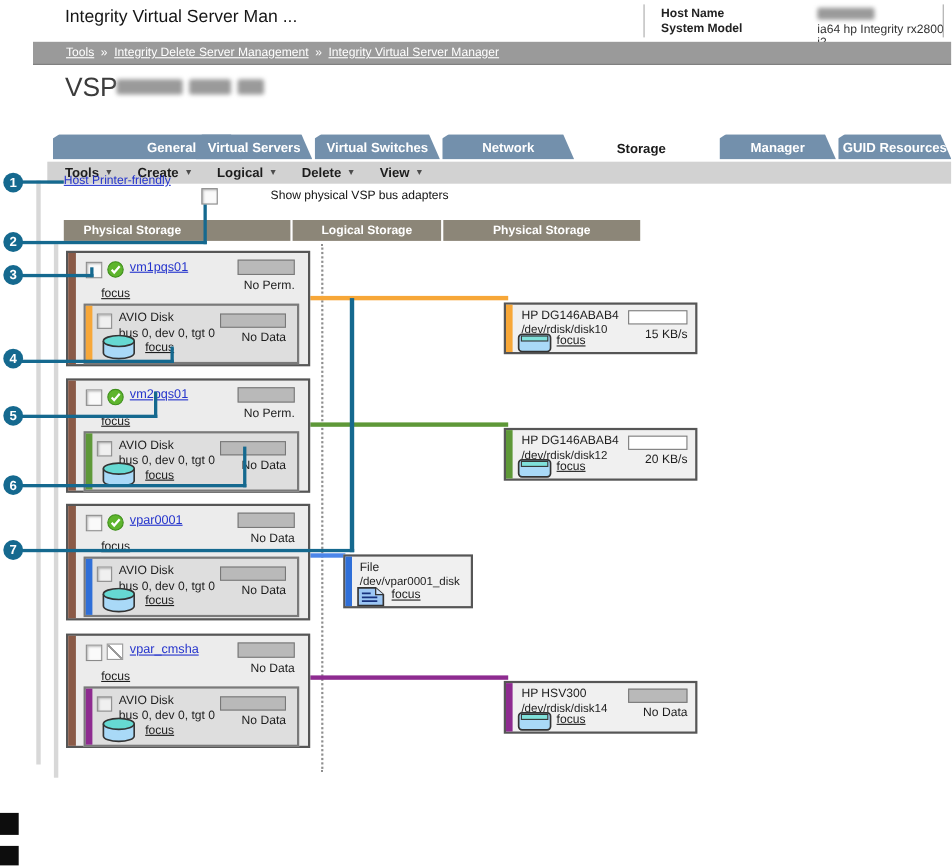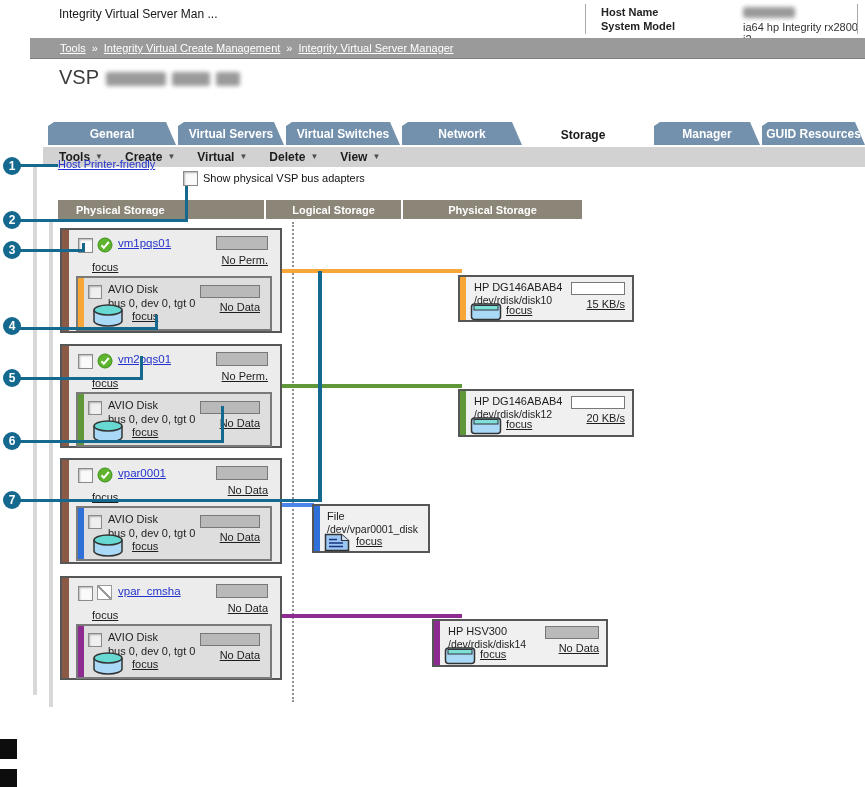--- a/index.html
+++ b/index.html
@@ -1,47 +1,47 @@
 <!DOCTYPE html>
 <html><head>
 <meta charset="utf-8">
 <style>
   html,body{margin:0;padding:0;background:#fff;}
   #page{position:relative;width:865px;height:787px;background:#fff;overflow:hidden;
         font-family:"Liberation Sans",sans-serif;color:#1a1a1a;}
   .abs{position:absolute;}
   a{text-decoration:underline;color:#2433cc;cursor:pointer;}
   
-  .app-title{left:59px;top:7px;font-size:12px;color:#161616;}
+  .app-title{left:59px;top:7px;font-size:16px;color:#161616;}
   .hdr-vline{width:1px;background:#a9a9a9;top:4px;height:30px;}
   .hdr-label{font-weight:bold;font-size:11px;color:#222;}
   .hdr-value{font-size:11px;color:#333;}
   .redacted{background:#9a9a9a;filter:blur(2px);border-radius:2px;}
   
   .crumbbar{left:30px;top:38px;width:835px;height:21px;background:#9a9a9a;
             border-bottom:1px solid #7d7d7d;display:flex;align-items:center;
             padding-left:30px;box-sizing:border-box;font-size:11px;color:#fff;gap:6px;}
   .crumbbar a{color:#fff;}
   .crumb-sep{color:#fff;}
-  .page-title{left:59px;top:66px;font-size:20px;color:#3c3c3c;}
+  .page-title{left:59px;top:66px;font-size:24px;color:#3c3c3c;}
   
   .tab{top:122px;height:23px;background:#7390ac;color:#fff;font-weight:bold;font-size:12px;
        display:flex;align-items:center;justify-content:center;
        clip-path:polygon(0 100%,0 4px,6px 0,calc(100% - 10px) 0,100% 100%);}
   .tab.active{background:#fff;color:#1a1a1a;height:25px;}
   
   .menubar{left:43px;top:147px;width:822px;height:20px;background:#d2d2d2;
            display:flex;align-items:center;padding-left:16px;box-sizing:border-box;gap:22px;}
   .menu-item{font-weight:bold;font-size:12px;color:#1d1d1d;display:flex;align-items:center;gap:5px;cursor:pointer;}
   .menu-item .arr{font-size:8px;color:#4c4c4c;line-height:1;}
   .toolbar-link{left:58px;top:158px;font-size:11px;}
   .cb{background:#fafafa;border:1px solid #8a8a8a;box-shadow:inset 1px 1px 2px rgba(0,0,0,.28);}
   .cb13{width:13px;height:13px;}
   .cb12{width:12px;height:12px;background:#f0f0f0;}
-  .cb-label{font-size:11px;color:#111;}
+  .cb-label{font-size:11px;color:#111;margin-left:43px;}
   
   .colhead{top:200px;height:19px;background:#8c8678;color:#fff;font-weight:bold;font-size:11px;
            display:flex;align-items:center;box-sizing:border-box;}
   
   .gline{background:#d8d8d8;width:4px;}
   .dotline{border-left:2px dotted #8f8f8f;width:0;}
   .connline{height:4px;}
   
   .vcard{width:222px;background:#ececec;border:2px solid #565656;box-sizing:border-box;}
   .vstripe{left:0;top:0;bottom:0;width:7px;background:#8a5a47;}
@@ -49,21 +49,21 @@
   .sstripe{left:0;top:0;bottom:0;width:6px;}
   .pcard{width:176px;background:#f0f0f0;border:2px solid #565656;box-sizing:border-box;}
   .pstripe{left:0;top:0;bottom:0;width:6px;}
   .lcard{left:312px;top:504px;width:118px;height:49px;background:#f0f0f0;border:2px solid #565656;box-sizing:border-box;}
   .name-link{font-size:11.5px;}
   .small{font-size:11px;color:#1d1d1d;}
   .tiny{font-size:10.5px;color:#1d1d1d;}
   .meter{border:1px solid #787878;box-sizing:border-box;}
   .meter.gray{background:#b9b9b9;}
   .meter.white{background:#ffffff;}
-  .meter-val{font-size:11px;color:#1d1d1d;text-align:right;text-decoration:underline;}
+  .meter-val{font-size:11px;color:#1d1d1d;text-align:right;}
   
   .badge{width:18px;height:18px;border-radius:50%;background:#15698f;color:#fff;font-weight:bold;
          font-size:12px;display:flex;align-items:center;justify-content:center;z-index:30;}
   .cline{background:#15698f;z-index:25;}
   .blacksq{background:#0d0d0d;}
   .icon{display:block;}
   .diag{width:13px;height:13px;border:1px solid #9a9a9a;background:
         linear-gradient(45deg,#fff 44%,#9a9a9a 44%,#9a9a9a 56%,#fff 56%);}
 </style>
 </head>
@@ -75,31 +75,31 @@
   <div class="abs hdr-vline" style="left:585px;"></div>
   <div class="abs hdr-label" style="left:601px;top:6px;">Host Name</div>
   <div class="abs redacted" style="left:743px;top:7px;width:52px;height:11px;"></div>
   <div class="abs hdr-label" style="left:601px;top:20px;">System Model</div>
   <div class="abs hdr-value" style="left:743px;top:21px;">ia64 hp Integrity rx2800 i2</div>
   <div class="abs hdr-vline" style="left:857px;"></div>
 
   <div class="abs crumbbar">
     <a>Tools</a>
     <span class="crumb-sep">»</span>
-    <a>Integrity Virtual Create Management</a>
+    <a>Integrity Delete Server Management</a>
     <span class="crumb-sep">»</span>
     <a>Integrity Virtual Server Manager</a>
   </div>
 
   <div class="abs page-title">VSP</div>
   <div class="abs redacted" style="left:106px;top:72px;width:60px;height:14px;"></div>
   <div class="abs redacted" style="left:172px;top:72px;width:38px;height:14px;"></div>
   <div class="abs redacted" style="left:216px;top:72px;width:24px;height:14px;"></div>
 
-  <div class="abs tab" style="left:48px;width:128px;">
+  <div class="abs tab" style="left:48px;width:128px;padding-left:44px;">
       <span>General</span>
     </div>
   <div class="abs tab" style="left:178px;width:106px;">
       <span>Virtual Servers</span>
     </div>
   <div class="abs tab" style="left:286px;width:114px;">
       <span>Virtual Switches</span>
     </div>
   <div class="abs tab" style="left:402px;width:120px;">
       <span>Network</span>
@@ -117,21 +117,21 @@
   <div class="abs menubar">
     <span class="menu-item">
         <span>Tools</span>
         <span class="arr">▼</span>
       </span>
     <span class="menu-item">
         <span>Create</span>
         <span class="arr">▼</span>
       </span>
     <span class="menu-item">
-        <span>Virtual</span>
+        <span>Logical</span>
         <span class="arr">▼</span>
       </span>
     <span class="menu-item">
         <span>Delete</span>
         <span class="arr">▼</span>
       </span>
     <span class="menu-item">
         <span>View</span>
         <span class="arr">▼</span>
       </span>
@@ -286,21 +286,21 @@
     <div class="abs meter white" style="right:7px;top:5px;width:54px;height:13px;"></div>
     <div class="abs tiny" style="left:14px;top:17px;">/dev/rdisk/disk12</div>
     <div class="abs meter-val" style="right:7px;top:21px;width:64px;">20 KB/s</div>
     <svg class="abs icon" style="left:10px;top:24px;" width="32" height="20" viewBox="0 0 32 20">
         <rect x="1.5" y="3" width="29" height="15.5" rx="3" fill="#a9d9f7" stroke="#333" stroke-width="1.5"></rect>
         <rect x="4" y="4.5" width="24" height="4.5" fill="#7fe0da" stroke="#333"></rect>
       </svg>
     <a class="abs small" style="left:46px;top:27px;">focus</a>
   </div>
 
-  <div class="abs pcard" style="left:432px;top:619px;height:48px;">
+  <div class="abs pcard" style="left:458px;top:619px;height:48px;">
     <div class="abs pstripe" style="background: rgb(142, 43, 144);"></div>
     <div class="abs small" style="left:14px;top:4px;">HP HSV300</div>
     <div class="abs meter gray" style="right:7px;top:5px;width:54px;height:13px;"></div>
     <div class="abs tiny" style="left:14px;top:17px;">/dev/rdisk/disk14</div>
     <div class="abs meter-val" style="right:7px;top:21px;width:64px;">No Data</div>
     <svg class="abs icon" style="left:10px;top:24px;" width="32" height="20" viewBox="0 0 32 20">
         <rect x="1.5" y="3" width="29" height="15.5" rx="3" fill="#a9d9f7" stroke="#333" stroke-width="1.5"></rect>
         <rect x="4" y="4.5" width="24" height="4.5" fill="#7fe0da" stroke="#333"></rect>
       </svg>
     <a class="abs small" style="left:46px;top:27px;">focus</a>

